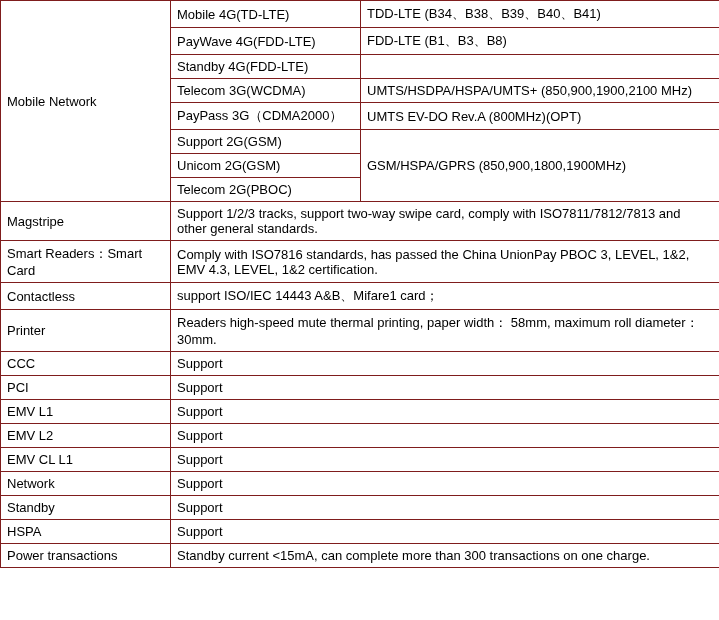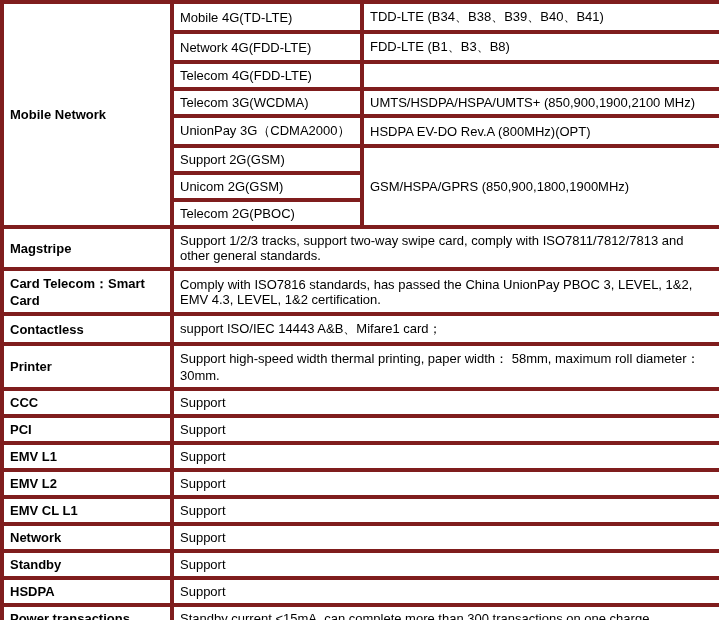--- a/index.html
+++ b/index.html
@@ -9,28 +9,28 @@
     font-size: 13px;
     color: #000;
     background: #fff;
   }
   .spec-table {
     border-collapse: collapse;
     width: 719px;
     table-layout: fixed;
   }
   .spec-table td, .spec-table th {
-    border: 4px solid #7f1d1d;
+    border: 1px solid #7f1d1d;
     padding: 4px 6px;
     vertical-align: middle;
     text-align: left;
     word-wrap: break-word;
   }
   .col-label {
-    font-weight: 700;
+    font-weight: 400;
   }
   .label-right {
     text-align: right;
   }
   .col1 { width: 170px; }
   .col2 { width: 190px; }
   .col3 { width: 359px; }
 </style>
 </head>
 <body>
@@ -42,64 +42,64 @@
     <col class="col3">
   </colgroup>
   <tbody>
 
     <tr>
       <td rowspan="8" class="col-label">Mobile Network</td>
       <td>Mobile 4G(TD-LTE)</td>
       <td>TDD-LTE (B34、B38、B39、B40、B41)</td>
     </tr>
     <tr>
-      <td>Network 4G(FDD-LTE)</td>
+      <td>PayWave 4G(FDD-LTE)</td>
       <td>FDD-LTE (B1、B3、B8)</td>
     </tr>
     <tr>
-      <td>Telecom 4G(FDD-LTE)</td>
+      <td>Standby 4G(FDD-LTE)</td>
       <td></td>
     </tr>
     <tr>
       <td>Telecom 3G(WCDMA)</td>
       <td>UMTS/HSDPA/HSPA/UMTS+ (850,900,1900,2100 MHz)</td>
     </tr>
     <tr>
-      <td>UnionPay 3G（CDMA2000）</td>
-      <td>HSDPA EV-DO Rev.A (800MHz)(OPT)</td>
+      <td>PayPass 3G（CDMA2000）</td>
+      <td>UMTS EV-DO Rev.A (800MHz)(OPT)</td>
     </tr>
     <tr>
       <td>Support 2G(GSM)</td>
       <td rowspan="3">GSM/HSPA/GPRS (850,900,1800,1900MHz)</td>
     </tr>
     <tr>
       <td>Unicom 2G(GSM)</td>
     </tr>
     <tr>
       <td>Telecom 2G(PBOC)</td>
     </tr>
 
     <tr>
       <td class="col-label label-right">Magstripe</td>
       <td colspan="2">Support 1/2/3 tracks, support two-way swipe card, comply with ISO7811/7812/7813 and other general standards.</td>
     </tr>
 
     <tr>
-      <td class="col-label">Card Telecom：Smart Card</td>
+      <td class="col-label">Smart Readers：Smart Card</td>
       <td colspan="2">Comply with ISO7816 standards, has passed the China UnionPay PBOC 3, LEVEL, 1&amp;2, EMV 4.3, LEVEL, 1&amp;2 certification.</td>
     </tr>
 
     <tr>
       <td class="col-label label-right">Contactless</td>
       <td colspan="2">support ISO/IEC 14443 A&amp;B、Mifare1 card；</td>
     </tr>
 
     <tr>
       <td class="col-label">Printer</td>
-      <td colspan="2">Support high-speed width thermal printing, paper width： 58mm, maximum roll diameter：30mm.</td>
+      <td colspan="2">Readers high-speed mute thermal printing, paper width： 58mm, maximum roll diameter：30mm.</td>
     </tr>
 
     <tr>
       <td class="col-label">CCC</td>
       <td colspan="2">Support</td>
     </tr>
 
     <tr>
       <td class="col-label">PCI</td>
       <td colspan="2">Support</td>
@@ -124,21 +124,21 @@
       <td class="col-label">Network</td>
       <td colspan="2">Support</td>
     </tr>
 
     <tr>
       <td class="col-label">Standby</td>
       <td colspan="2">Support</td>
     </tr>
 
     <tr>
-      <td class="col-label">HSDPA</td>
+      <td class="col-label">HSPA</td>
       <td colspan="2">Support</td>
     </tr>
 
     <tr>
       <td class="col-label">Power transactions</td>
       <td colspan="2">Standby current &lt;15mA,  can complete more than 300 transactions on one charge.</td>
     </tr>
   </tbody>
 </table>
 

